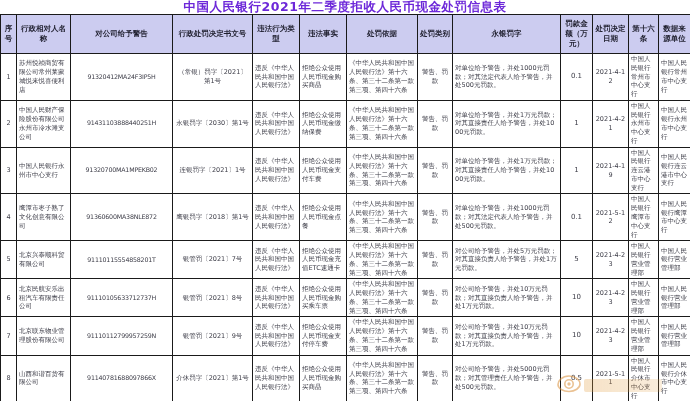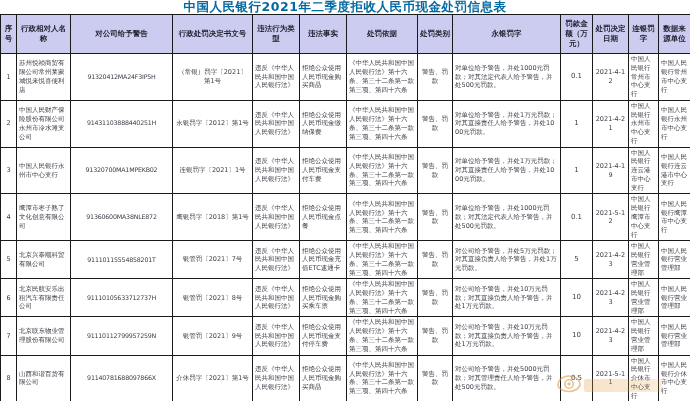--- a/index.html
+++ b/index.html
@@ -8,21 +8,21 @@
     background:#ffffff;
     font-family:"DejaVu Sans","Liberation Sans",sans-serif;
     position:relative;
     overflow:hidden;
   }
   .page-title {
     width:690px;
     text-align:center;
     font-size:12.5px;
     font-weight:bold;
-    color:#0369a1;
+    color:#6d28d9;
     line-height:14px;
     height:14px;
     letter-spacing:0.5px;
   }
   table.penalty {
     border-collapse:collapse;
     table-layout:fixed;
     width:690px;
   }
   .penalty th, .penalty td {
@@ -90,21 +90,21 @@
       <th>行政相对人名称</th>
       <th>对公司给予警告</th>
       <th>行政处罚决定书文号</th>
       <th>违法行为类型</th>
       <th>违法事实</th>
       <th>处罚依据</th>
       <th>处罚类别</th>
       <th>永银罚字</th>
       <th>罚款金额（万元）</th>
       <th>处罚决定日期</th>
-      <th>连银罚字</th>
+      <th>第十六条</th>
       <th>数据来源单位</th>
     </tr>
   </thead>
   <tbody id="penalty-body">
   <tr>
     <td>1</td>
     <td class="al">苏州悦祯商贸有限公司常州莱蒙城悦来悦喜便利店</td>
     <td class="code">91320412MA24F3IP5H</td>
     <td>（常银）罚字〔2021〕第1号</td>
     <td class="al">违反《中华人民共和国中国人民银行法》</td>
@@ -115,21 +115,21 @@
     <td class="amount">0.1</td>
     <td>2021-4-12</td>
     <td class="al">中国人民银行常州市中心支行</td>
     <td class="al">中国人民银行常州市中心支行</td>
   </tr>
 
   <tr>
     <td>2</td>
     <td class="al">中国人民财产保险股份有限公司永州市冷水滩支公司</td>
     <td class="code">91431103888440251H</td>
-    <td>永银罚字〔2012〕第1号</td>
+    <td>永银罚字〔2030〕第1号</td>
     <td class="al">违反《中华人民共和国中国人民银行法》</td>
     <td class="al">拒绝公众使用人民币现金缴纳保费</td>
     <td class="al">《中华人民共和国中国人民银行法》第十六条、第三十二条第一款第三项、第四十六条</td>
     <td>警告、罚款</td>
     <td class="al">对单位给予警告，并处1万元罚款；对其直接责任人给予警告，并处1000元罚款。</td>
     <td class="amount">1</td>
     <td>2021-4-21</td>
     <td class="al">中国人民银行永州市中心支行</td>
     <td class="al">中国人民银行永州市中心支行</td>
   </tr>

